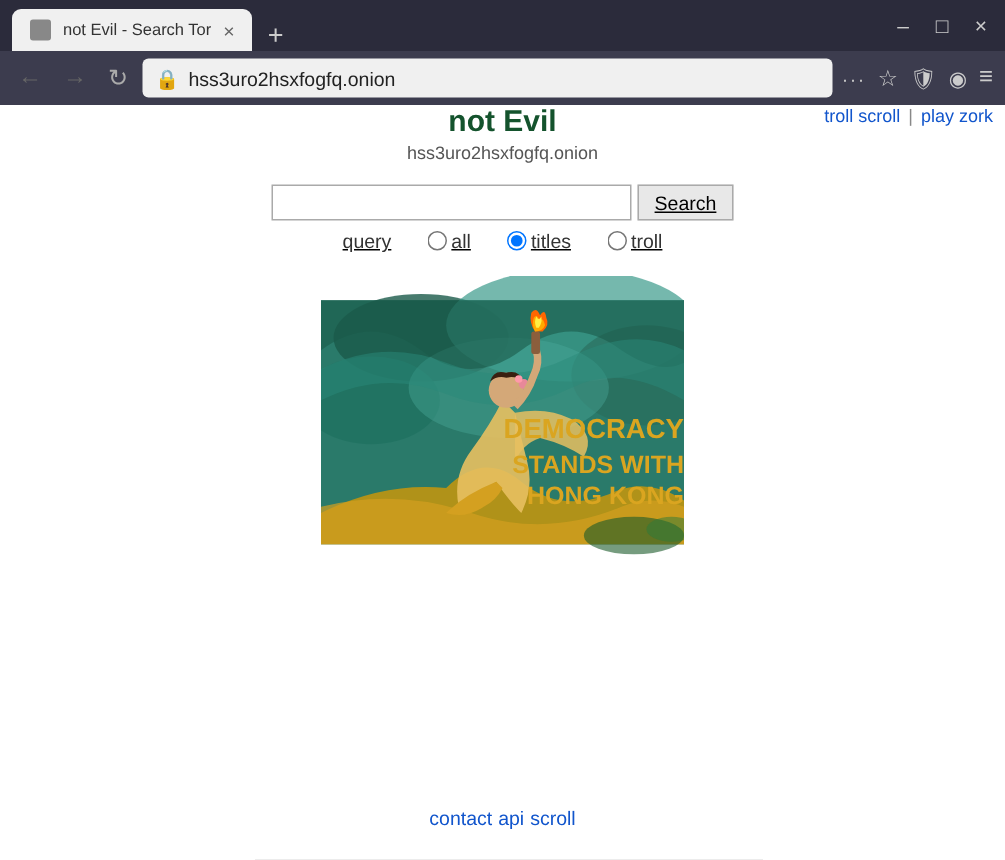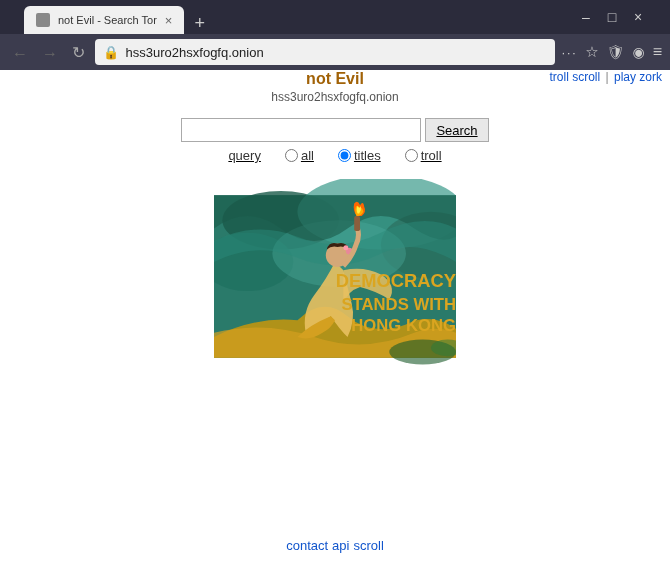--- a/index.html
+++ b/index.html
@@ -18,21 +18,21 @@
       height: 573px;
       display: flex;
       flex-direction: column;
     }
 
     .title-bar {
       background: #2b2b3b;
       height: 34px;
       display: flex;
       align-items: center;
-      padding: 0 24px;
+      padding: 0 8px;
       gap: 6px;
     }
 
     .tab-strip {
       display: flex;
       align-items: flex-end;
       flex: 1;
       height: 100%;
     }
 
@@ -160,22 +160,22 @@
       flex: 1;
       background: white;
       display: flex;
       flex-direction: column;
       align-items: center;
       position: relative;
     }
 
     .site-title {
       font-weight: bold;
-      font-size: 16px;
-      color: #a16207;
+      font-size: 20px;
+      color: #14532d;
       text-align: center;
     }
 
     .site-subtitle {
       font-size: 12px;
       color: #555;
       text-align: center;
       margin-top: 2px;
     }
 

